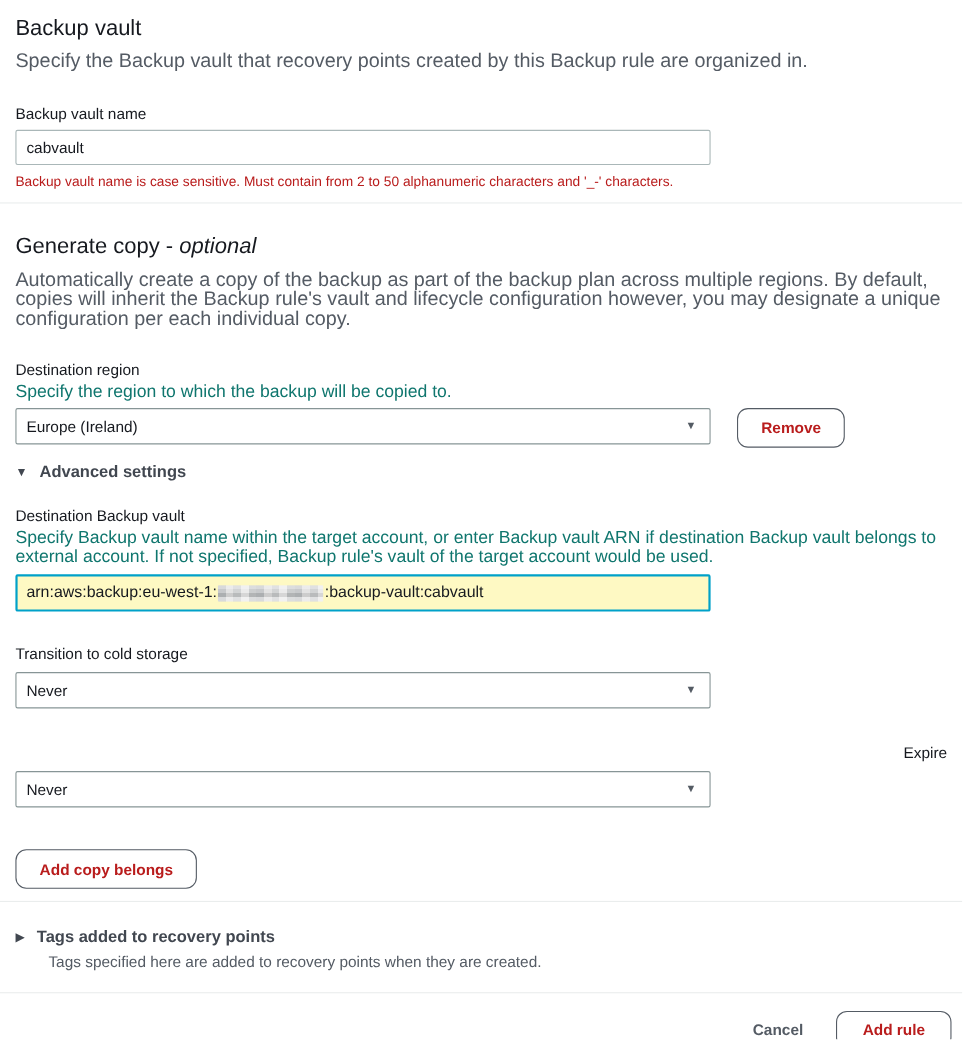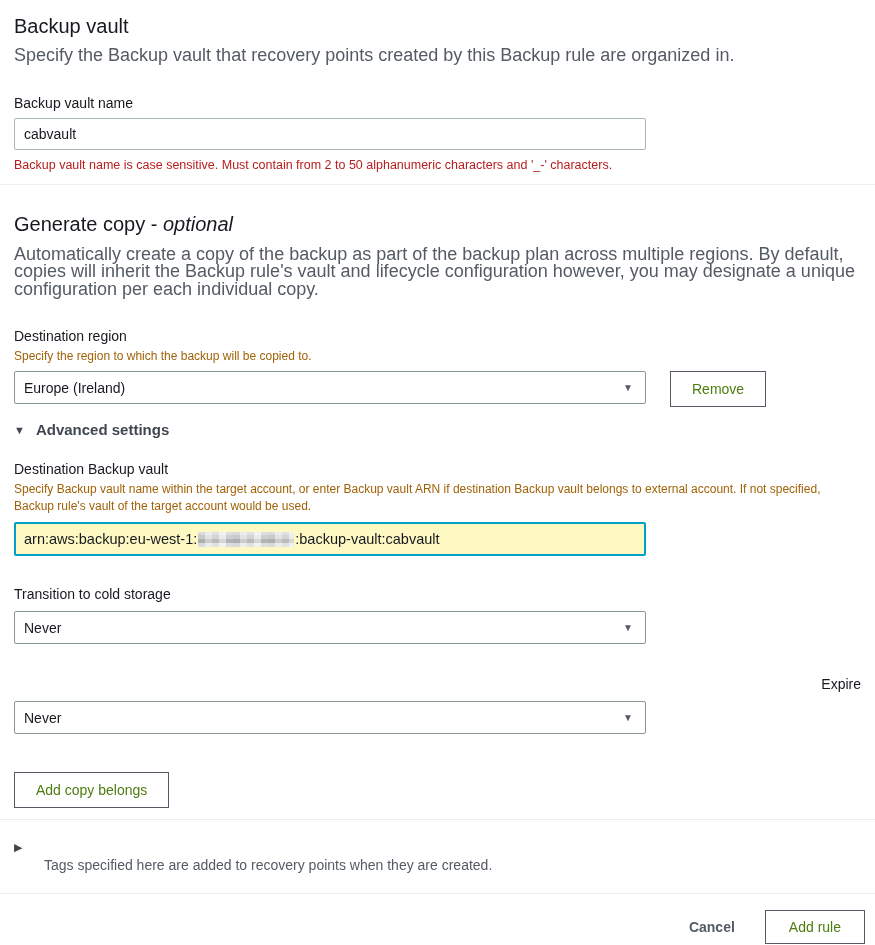--- a/index.html
+++ b/index.html
@@ -8,21 +8,21 @@
   .page { position: relative; width: 875px; height: 945px; background: #ffffff; overflow: hidden; }
 
   .inner { padding-left: 14px; padding-right: 14px; }
 
   h2.sec-title { font-size: 20px; line-height: 27px; font-weight: 400; color: #16191f; }
   h2.sec-title .opt { font-style: italic; }
 
   .sec-desc { font-size: 18px; line-height: 17.5px; color: #545b64; max-width: 852px; margin-top: 8px; }
 
   .field-label { font-size: 14px; line-height: 18px; color: #16191f; }
-  .field-desc  { font-size: 12px; line-height: 17px; color: #a16207; margin-top: 3px; max-width: 852px; }
+  .field-desc  { font-size: 16px; line-height: 17px; color: #0f766e; margin-top: 3px; max-width: 852px; }
 
   .text-input {
     display: block; width: 632px; height: 32px;
     border: 1px solid #aab7b8; border-radius: 2px;
     padding: 0 9px; font-size: 14px; color: #16191f;
     font-family: "Liberation Sans", sans-serif; background: #fff; outline: none;
   }
 
   .constraint { font-size: 12.5px; line-height: 16px; color: #b91c1c; margin-top: 7px; }
 
@@ -31,22 +31,22 @@
   .select {
     width: 632px; height: 33px; background: #fff;
     border: 1px solid #879596; border-radius: 2px;
     display: flex; align-items: center; justify-content: space-between;
     padding: 0 12px 0 9px; font-size: 14px; color: #16191f; cursor: pointer;
   }
   .select .arrow { font-size: 10px; color: #545b64; line-height: 1; }
 
   .btn {
     display: inline-flex; align-items: center; justify-content: center;
-    background: #fff; border: 1px solid #545b64; border-radius: 0;
-    color: #4d7c0f; font-weight: normal; font-size: 14px;
+    background: #fff; border: 1px solid #545b64; border-radius: 10px;
+    color: #b91c1c; font-weight: bold; font-size: 14px;
     font-family: "Liberation Sans", sans-serif; cursor: pointer;
   }
   .btn.remove { height: 36px; padding: 0 21px; }
   .btn.add-copy { height: 36px; padding: 0 21px; }
   .btn.add-rule { height: 34px; padding: 0 23px; }
 
   .region-row { display: flex; align-items: flex-start; gap: 24px; margin-top: 6px; }
 
   .expander { display: flex; align-items: center; gap: 11px; cursor: pointer; }
   .expander .caret { font-size: 11px; color: #414750; line-height: 1; }
@@ -159,20 +159,21 @@
     <div class="add-copy-wrap">
       <button class="btn add-copy">Add copy belongs</button>
     </div>
   </section>
 
   <div class="divider"></div>
 
   <section class="sec3 inner">
     <div class="expander">
       <span class="caret">▶</span>
+      <span class="exp-label">Tags added to recovery points</span>
     </div>
     <div class="tags-desc">Tags specified here are added to recovery points when they are created.</div>
   </section>
 
   <div class="divider"></div>
 
   <div class="footer">
     <button class="link-btn">Cancel</button>
     <button class="btn add-rule">Add rule</button>
   </div>

